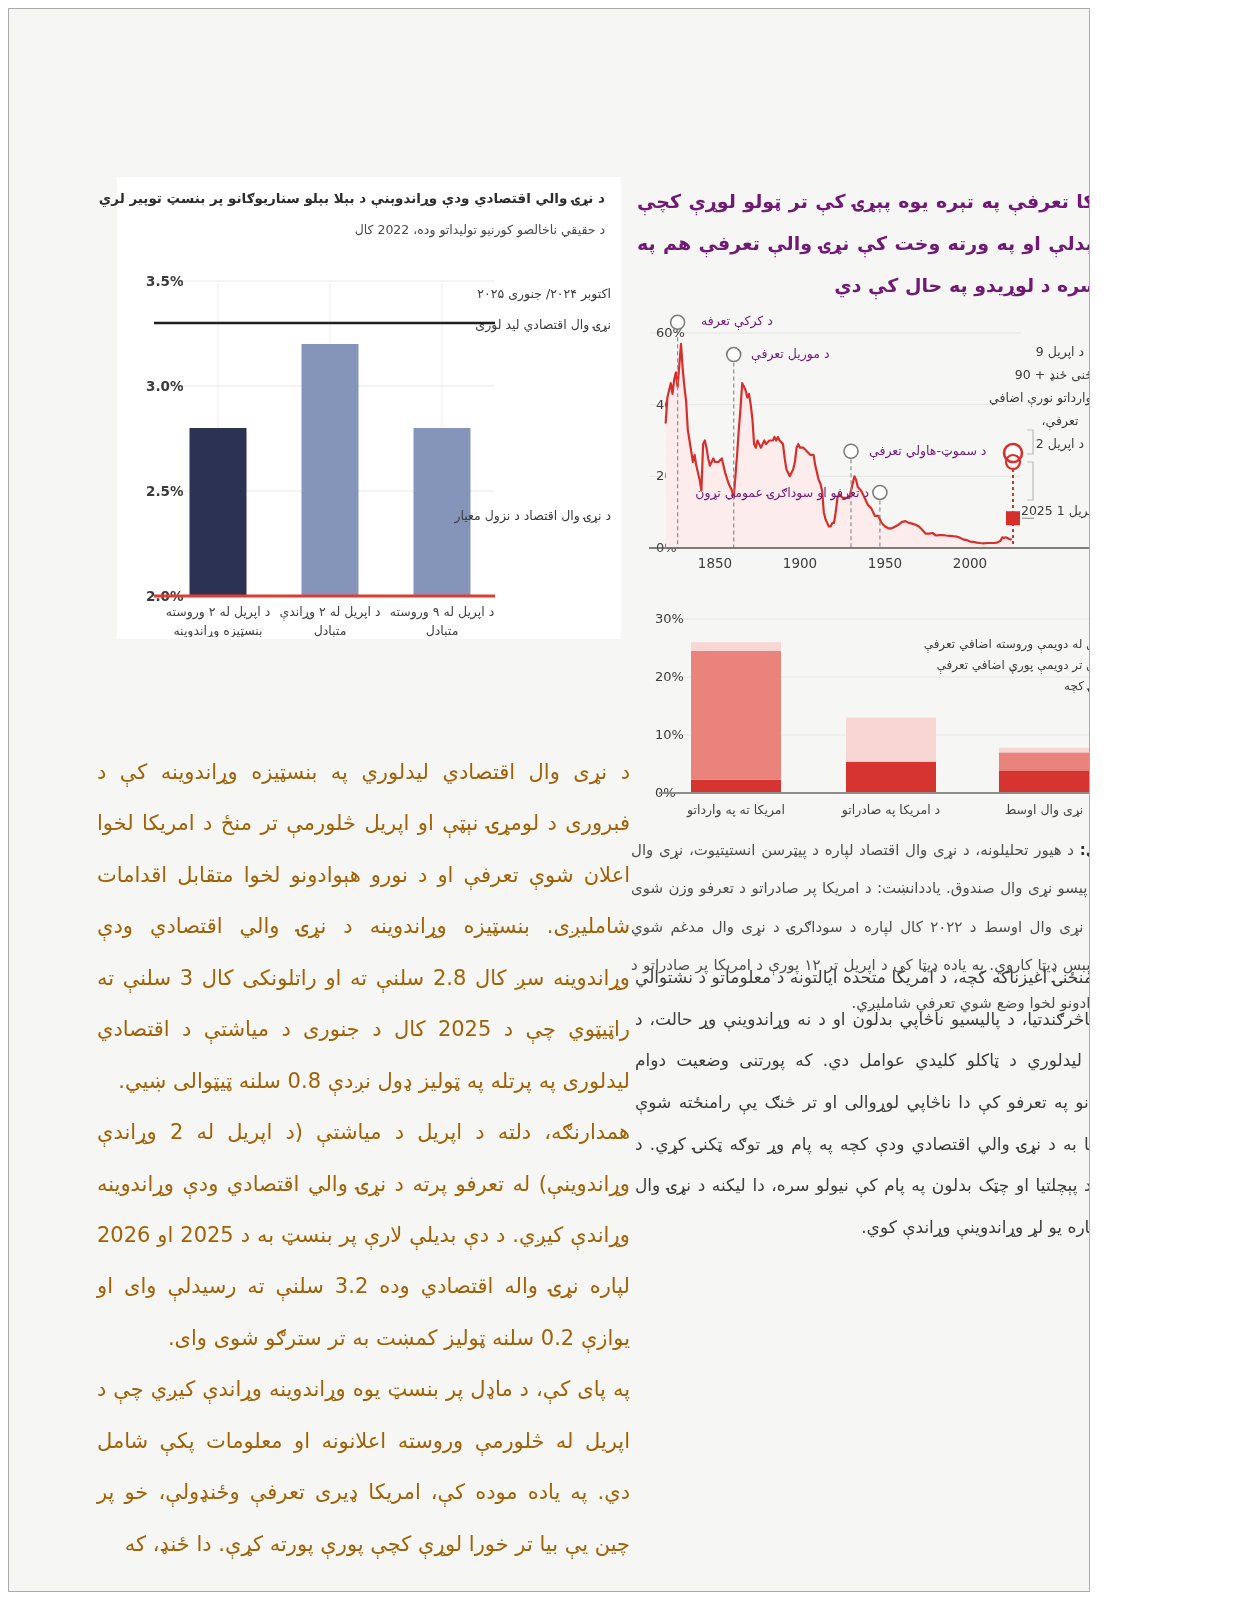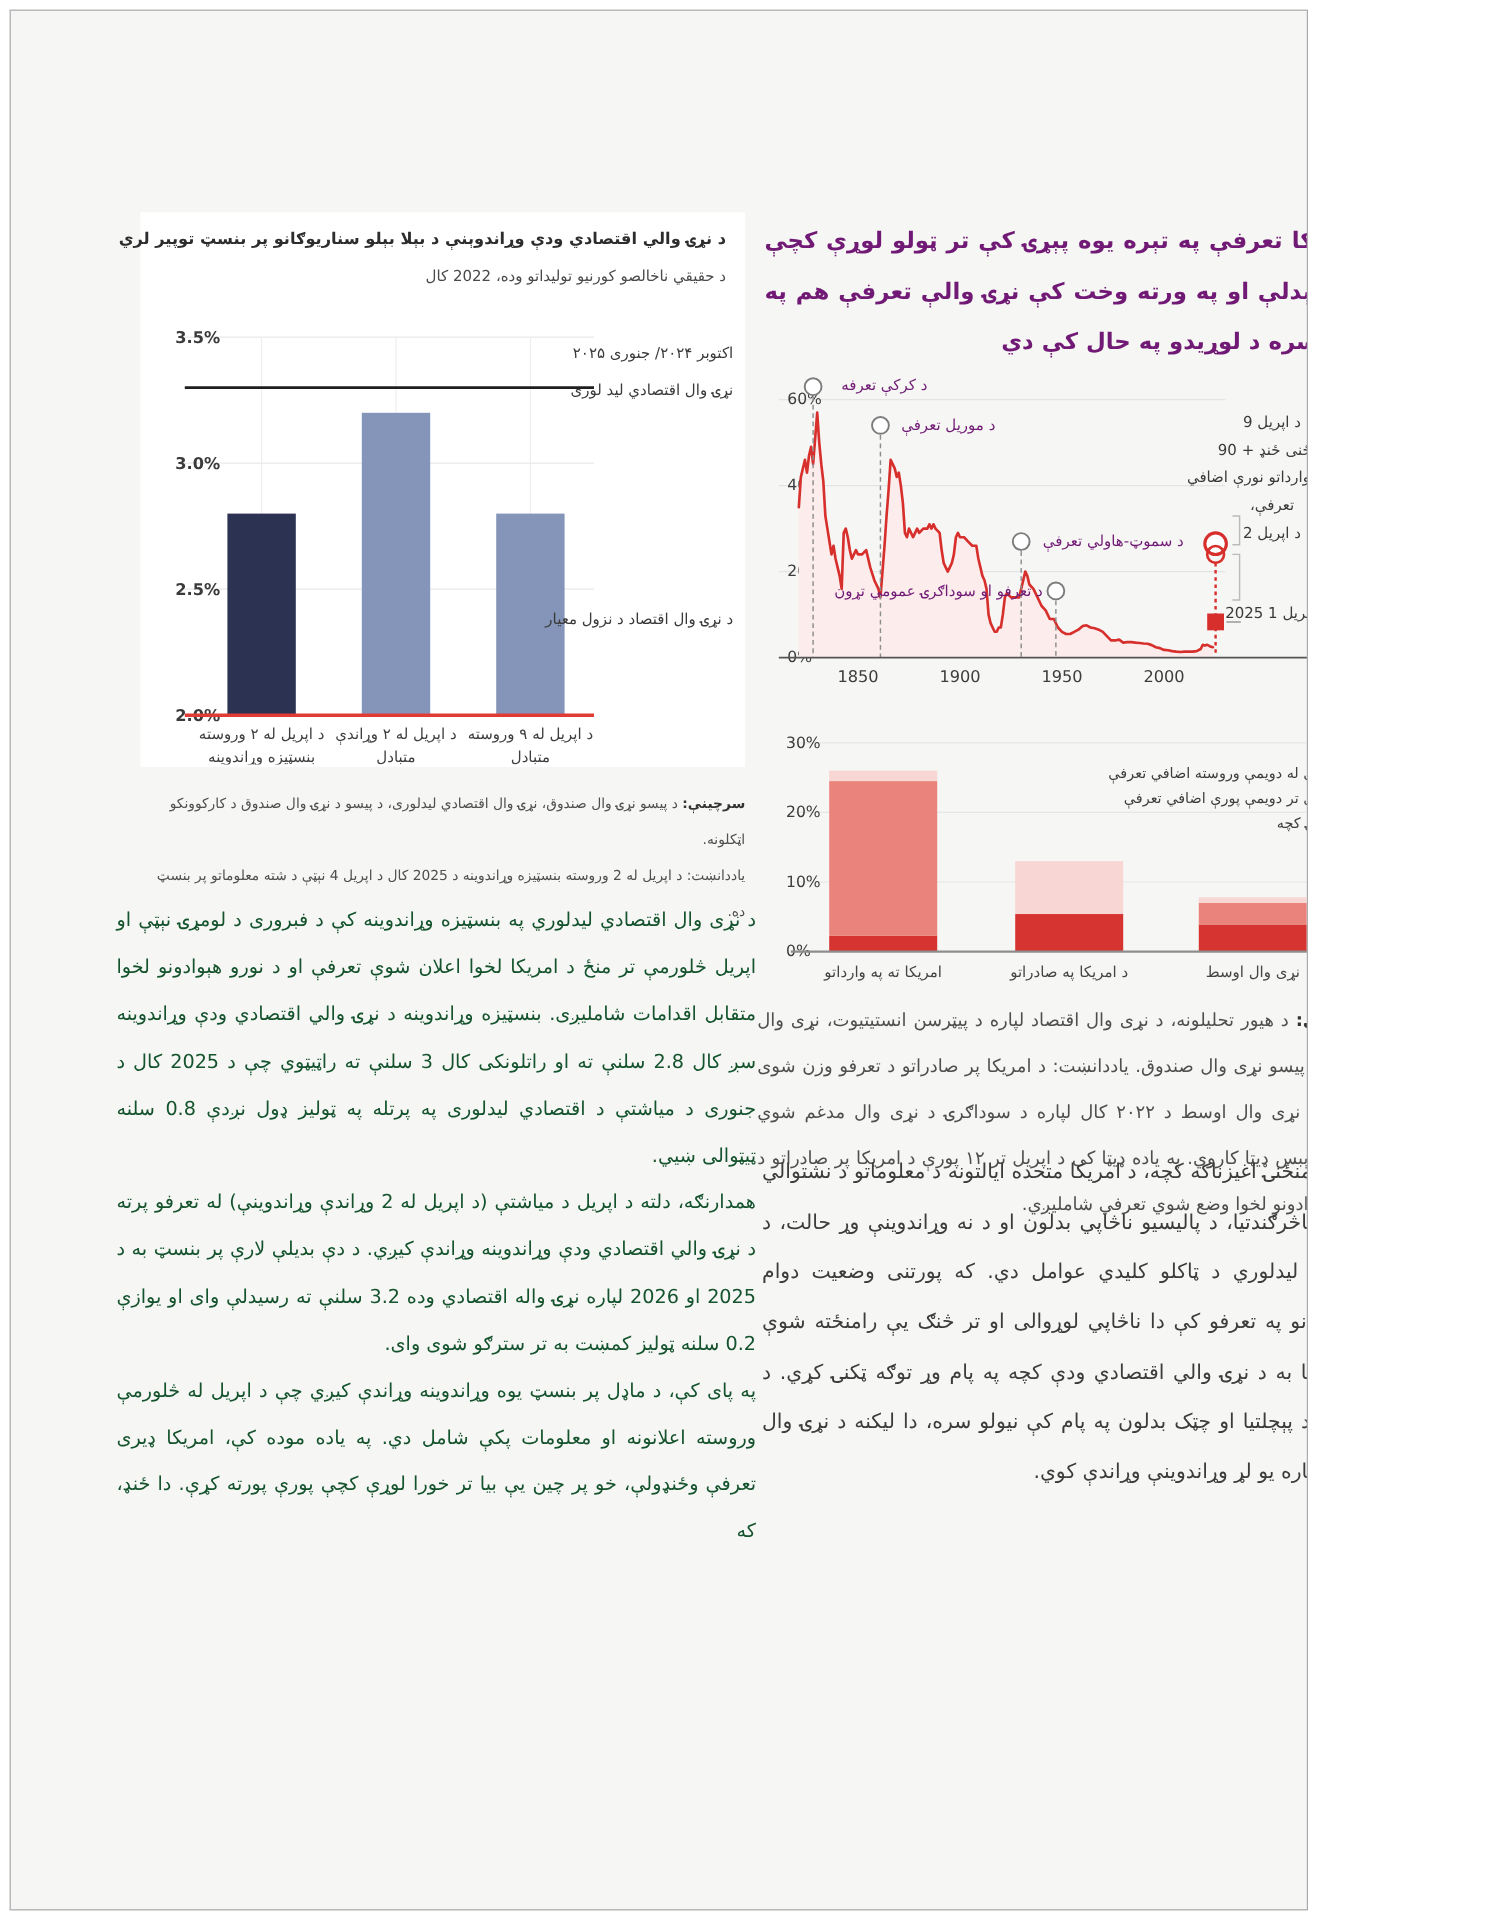--- a/index.html
+++ b/index.html
@@ -36,21 +36,21 @@
   .stack-wrap{left:620px;top:592px;width:520px;height:232px}
   #stack-svg{position:absolute;left:0;top:0}
   .legend{position:absolute;right:6px;top:36px;direction:rtl}
   .legend-row{display:flex;align-items:flex-start;margin-bottom:7px}
   .legend-swatch{width:13px;height:13px;margin-left:9px;flex:none;display:inline-block}
   .legend-label{font-size:12px;color:#3d3d3d;white-space:nowrap}
   .stack-source{left:622px;top:822px;width:517px;direction:rtl;text-align:justify;font-size:15px;line-height:2.55;color:#4f4f4f}
   .stack-source b{color:#333}
 
   
-  .body-left{left:88px;top:738px;width:533px;font-size:16px;line-height:2.45;color:#14532d;direction:rtl;text-align:justify}
+  .body-left{left:88px;top:738px;width:533px;font-size:21px;line-height:2.45;color:#a16207;direction:rtl;text-align:justify}
   .body-right{left:626px;top:948px;width:516px;font-size:17px;line-height:2.45;color:#3c3c3c;direction:rtl;text-align:justify}
   .body-left p,.body-right p{margin:0}
   svg text{font-family:"DejaVu Sans",sans-serif}
 </style>
 </head>
 <body>
 
 <div class="page">
 
   <section class="gdp-card abs">
@@ -77,24 +77,20 @@
         <text x="210" y="363" font-size="12.5" fill="#3e3e3e" text-anchor="middle" font-weight="normal">د اپريل له ۲ وړاندې</text>
         <text x="210" y="382" font-size="12.5" fill="#3e3e3e" text-anchor="middle" font-weight="normal">متبادل</text>
         <text x="322" y="363" font-size="12.5" fill="#3e3e3e" text-anchor="middle" font-weight="normal">د اپريل له ۹ وروسته</text>
         <text x="322" y="382" font-size="12.5" fill="#3e3e3e" text-anchor="middle" font-weight="normal">متبادل</text>
       </svg>
     <div class="gdp-ref1">اکتوبر ۲۰۲۴/ جنوری ۲۰۲۵</div>
     <div class="gdp-ref2">نړۍ وال اقتصادي ليد لوری</div>
     <div class="gdp-floor">د نړۍ وال اقتصاد د نزول معيار</div>
   </section>
 
-  <div class="gdp-source abs">
-    <p><b>سرچينې:</b> <span>د پيسو نړۍ وال صندوق، نړۍ وال اقتصادي ليدلوری، د پيسو د نړۍ وال صندوق د کارکوونکو اټکلونه.</span></p>
-    <p>ياددانښت: د اپريل له 2 وروسته بنسټيزه وړاندوينه د 2025 کال د اپريل 4 نېټې د شته معلوماتو پر بنسټ ده.</p>
-  </div>
 
   <h1 class="headline abs">د امريکا تعرفې په تېره يوه پېړۍ کې تر ټولو لوړې کچې ته رسېدلې او په ورته وخت کې نړۍ والې تعرفې هم په چټکۍ سره د لوړيدو په حال کې دي</h1>
 
   <div class="line-wrap abs">
     <svg id="line-svg" width="520" height="302">
         <text x="27" y="256" font-size="13" fill="#3d3d3d" text-anchor="end" font-weight="normal">0%</text>
         <line x1="20" y1="180.34" x2="392" y2="180.34" stroke="#e4e4e4" stroke-width="1"></line>
         <text x="27" y="184.34" font-size="13" fill="#3d3d3d" text-anchor="end" font-weight="normal">20%</text>
         <line x1="20" y1="108.68" x2="392" y2="108.68" stroke="#e4e4e4" stroke-width="1"></line>
         <text x="27" y="112.68" font-size="13" fill="#3d3d3d" text-anchor="end" font-weight="normal">40%</text>

